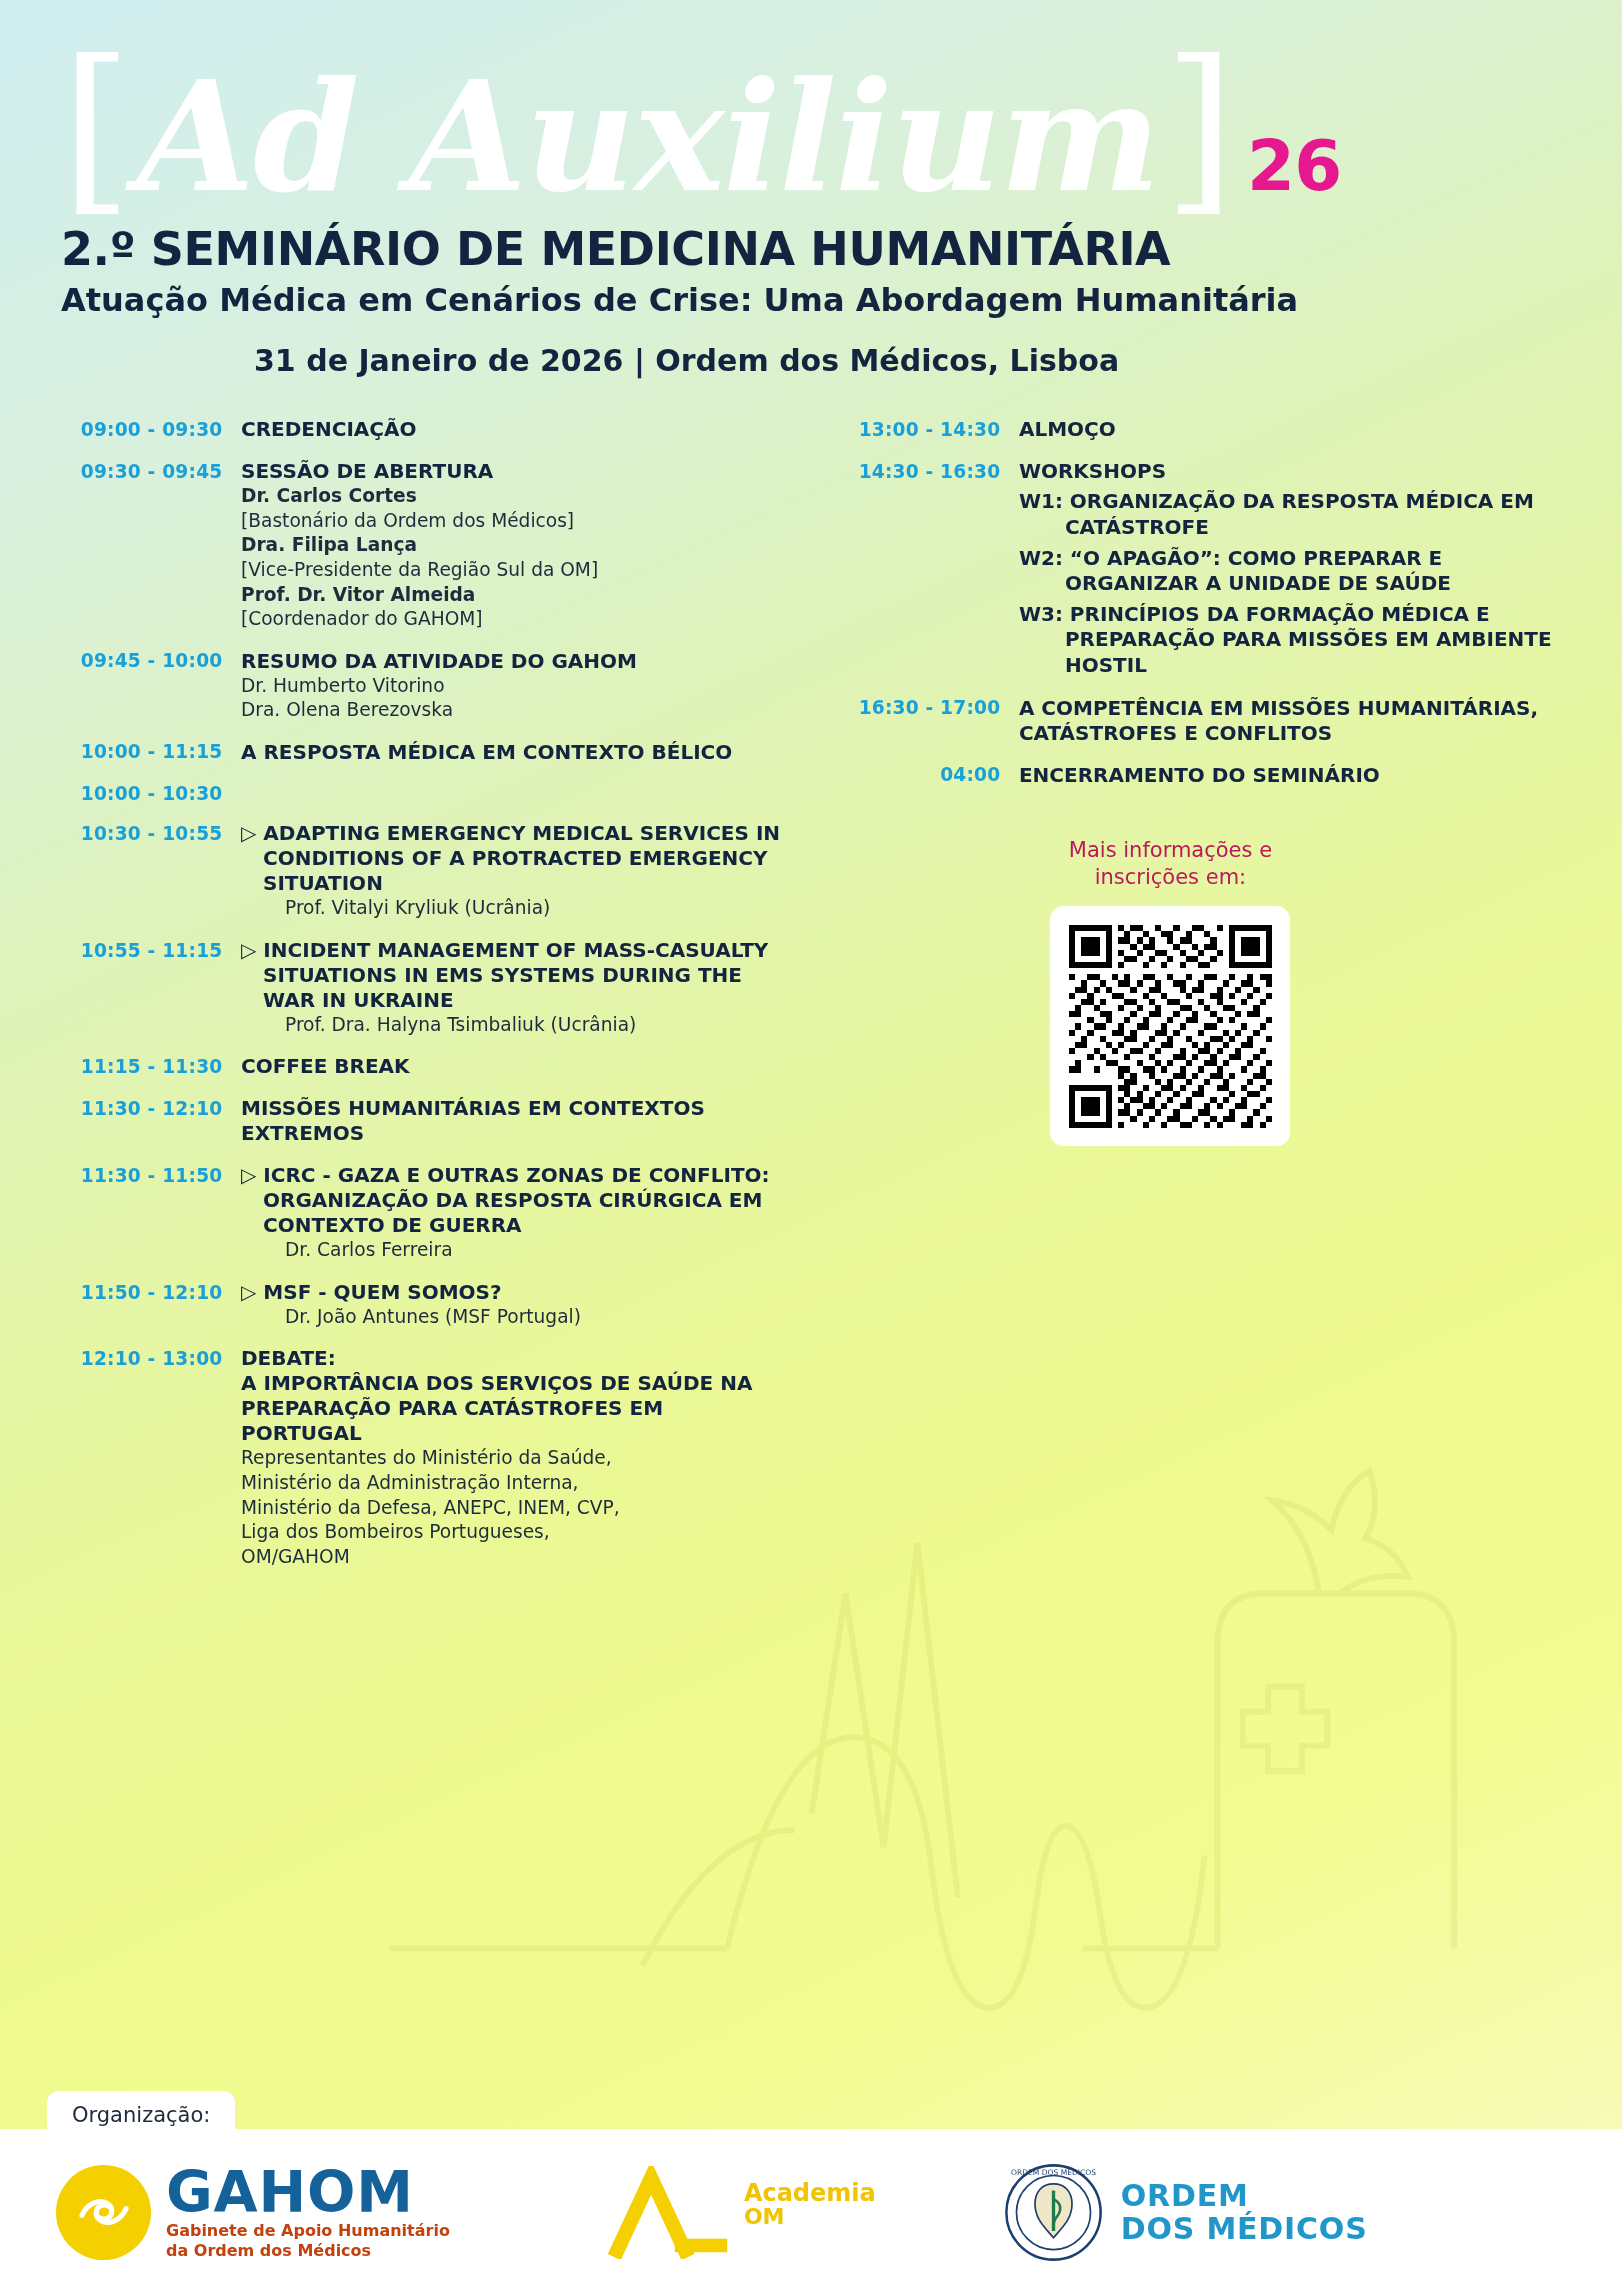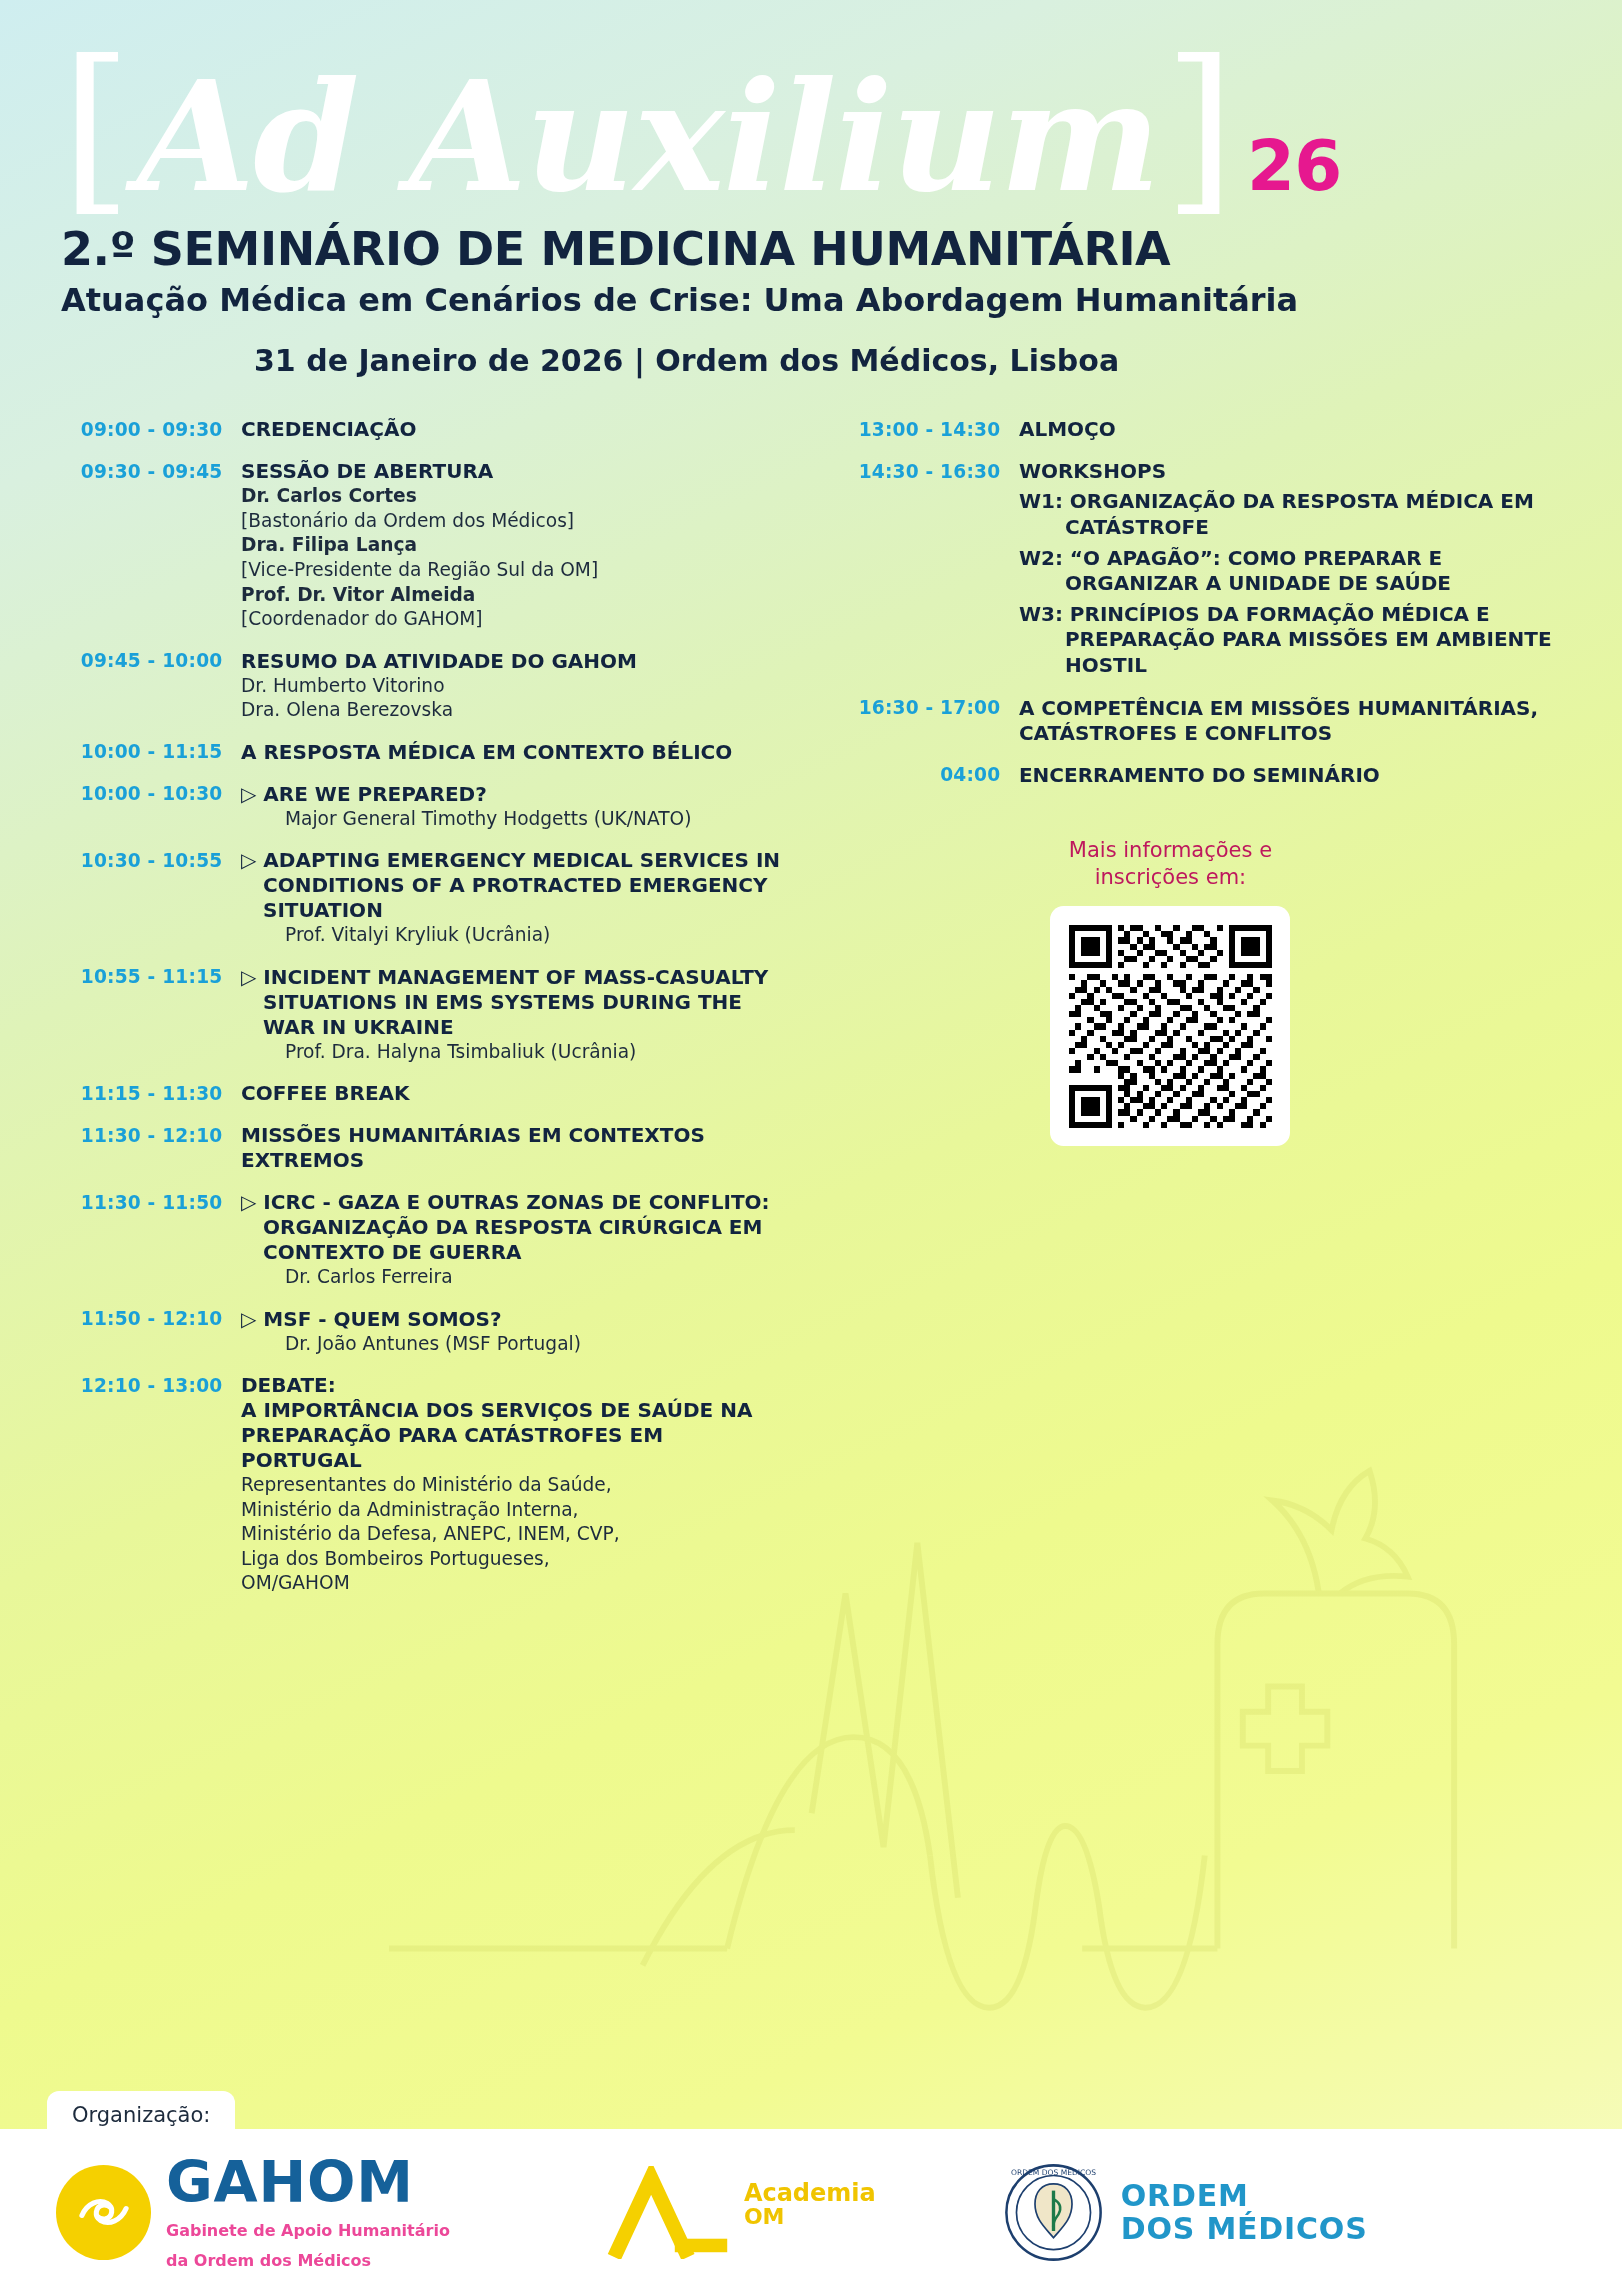--- a/index.html
+++ b/index.html
@@ -174,21 +174,21 @@
   .gahom-mark {
     width: 95px; height: 95px; border-radius: 50%;
     background: #f5d000;
     display: flex; align-items: center; justify-content: center;
     margin-right: 15px;
   }
   .gahom-text .big {
     font-size: 57px; font-weight: 700; color: #15619a; letter-spacing: 0.8px; line-height: 1;
   }
   .gahom-text .small {
-    font-size: 16px; font-weight: 700; color: #ec4899; line-height: 1.22; margin-top: 10px;
+    font-size: 16px; font-weight: 700; color: #c2410c; line-height: 1.22; margin-top: 0;
   }
   .logo-academia { display: flex; align-items: flex-end; margin-left: 152px; }
   .acad-a { position: relative; width: 127px; height: 93px; }
   .acad-text { margin-left: 15px; margin-bottom: 29px; }
   .acad-text .l1 { font-size: 24px; color: #f0c400; font-weight: 600; line-height: 1; }
   .acad-text .l2 { font-size: 22px; color: #f0c400; font-weight: 600; line-height: 1.1; }
   .logo-om { display: flex; align-items: center; margin-left: 127px; }
   .om-seal { width: 101px; height: 101px; margin-right: 17px; }
   .om-text .l1 { font-size: 30px; font-weight: 700; color: #2196c9; letter-spacing: 0.8px; line-height: 1.1;}
   .om-text .l2 { font-size: 30px; font-weight: 700; color: #2196c9; letter-spacing: 0.8px; line-height: 1.1;}
@@ -255,24 +255,20 @@
           </div>
         </div>
         <div class="row">
           <div class="time">10:00 - 11:15</div>
           <div class="body">
             <div class="ttl">A RESPOSTA MÉDICA EM CONTEXTO BÉLICO</div>
           </div>
         </div>
         <div class="row">
           <div class="time">10:00 - 10:30</div>
-          <div class="body">
-            <div class="ttl ind">▷ ARE WE PREPARED?</div>
-            <div class="sub ind2">Major General Timothy Hodgetts (UK/NATO)</div>
-          </div>
         </div>
         <div class="row">
           <div class="time">10:30 - 10:55</div>
           <div class="body">
             <div class="ttl ind">▷ ADAPTING EMERGENCY MEDICAL SERVICES IN CONDITIONS OF A PROTRACTED EMERGENCY SITUATION</div>
             <div class="sub ind2">Prof. Vitalyi Kryliuk (Ucrânia)</div>
           </div>
         </div>
         <div class="row">
           <div class="time">10:55 - 11:15</div>

